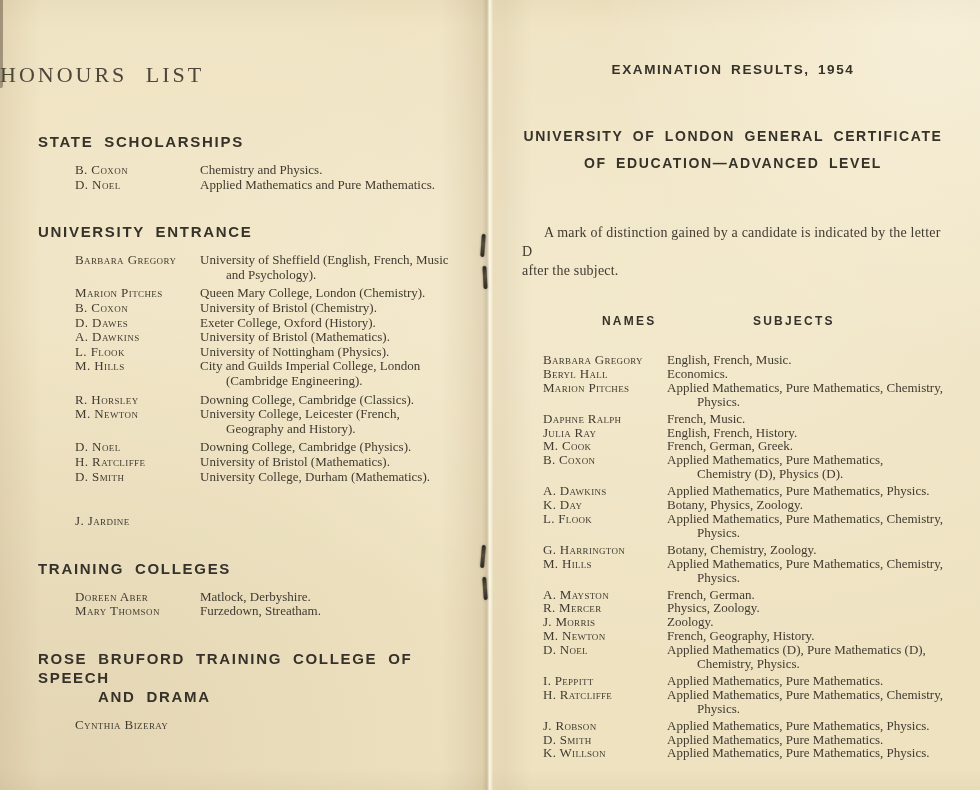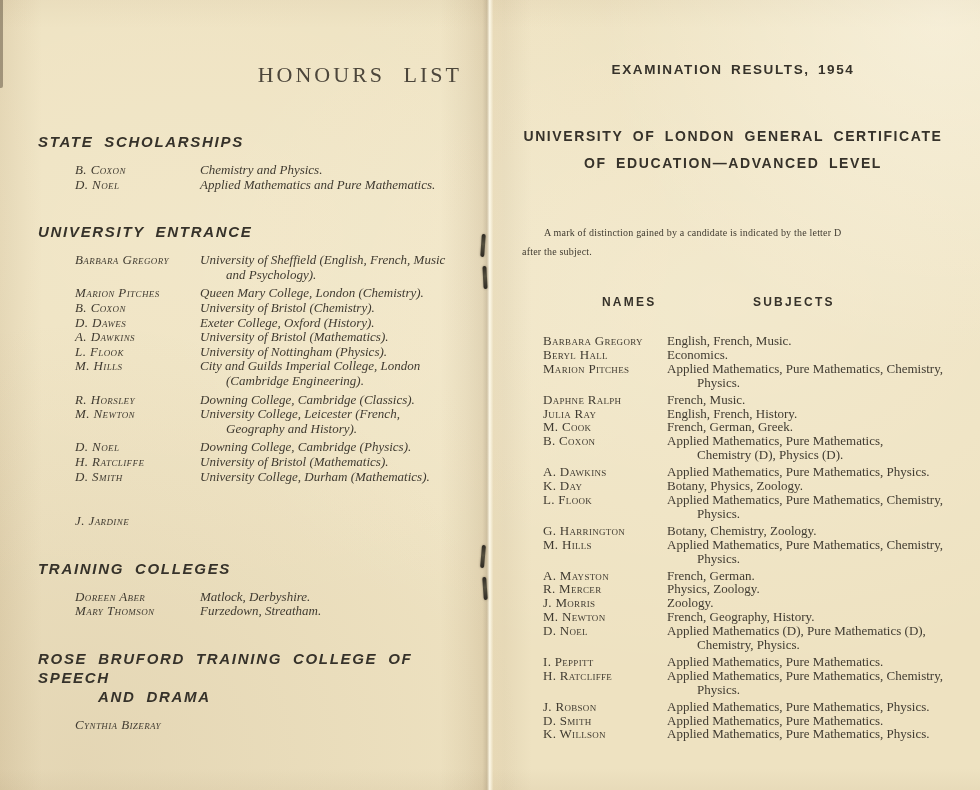--- a/index.html
+++ b/index.html
@@ -45,25 +45,25 @@
   .staple.s2{left:483px;top:266px;transform:rotate(-3deg);}
   .staple.s3{left:481px;top:545px;transform:rotate(5deg);}
   .staple.s4{left:483px;top:577px;transform:rotate(-4deg);}
 
   .page{position:absolute;top:0;height:790px;color:#403b31;}
   .page-left{left:0;width:490px;}
   .page-right{left:490px;width:486px;}
 
   
   .page-title{
-    margin-top:62px;margin-bottom:44px;text-align:right;padding-right:28px;
+    margin-top:62px;margin-bottom:44px;text-align:left;padding-right:28px;
     font-family:"Liberation Serif", serif;font-size:22px;font-weight:400;
     letter-spacing:3px;word-spacing:10px;color:#4c463b;
   }
-  .section{margin-top:30px;font-style:italic;}
+  .section{margin-top:30px;}
   .section-heading{
     margin-left:38px;margin-bottom:12px;
     font-family:"Liberation Sans", sans-serif;font-weight:700;font-size:15px;
     letter-spacing:1.7px;word-spacing:5px;color:#36322a;
   }
   .heading-line{display:block;line-height:19px;}
   .heading-line.cont{padding-left:60px;}
   .entry-row{display:flex;margin-left:75px;font-size:13px;line-height:14.6px;color:#403b31;}
   .entry-row.wrapped{margin-bottom:4px;}
   .entry-name{width:125px;flex:none;font-variant:small-caps;letter-spacing:0.4px;}
@@ -78,21 +78,21 @@
     letter-spacing:1.6px;word-spacing:3px;color:#36322a;
   }
   .results-title{
     margin-top:46px;text-align:center;
     font-family:"Liberation Sans", sans-serif;font-weight:700;font-size:14px;
     letter-spacing:1.6px;word-spacing:4px;color:#36322a;
   }
   .results-title .title-line{display:block;line-height:27px;}
   .note{
     margin-top:46px;margin-left:32px;width:428px;
-    font-size:10px;line-height:19px;color:#403b31;letter-spacing:0.2px;
+    font-size:14px;line-height:19px;color:#403b31;letter-spacing:0.2px;
   }
   .note .note-line{display:block;}
   .note .note-line.first{text-indent:22px;}
   .table-header{
     position:relative;margin-top:34px;height:15px;
     font-family:"Liberation Sans", sans-serif;font-weight:700;font-size:12px;
     letter-spacing:2.2px;color:#36322a;
   }
   .col-names{position:absolute;left:80px;padding-left:32px;}
   .col-subjects{position:absolute;left:263px;}

